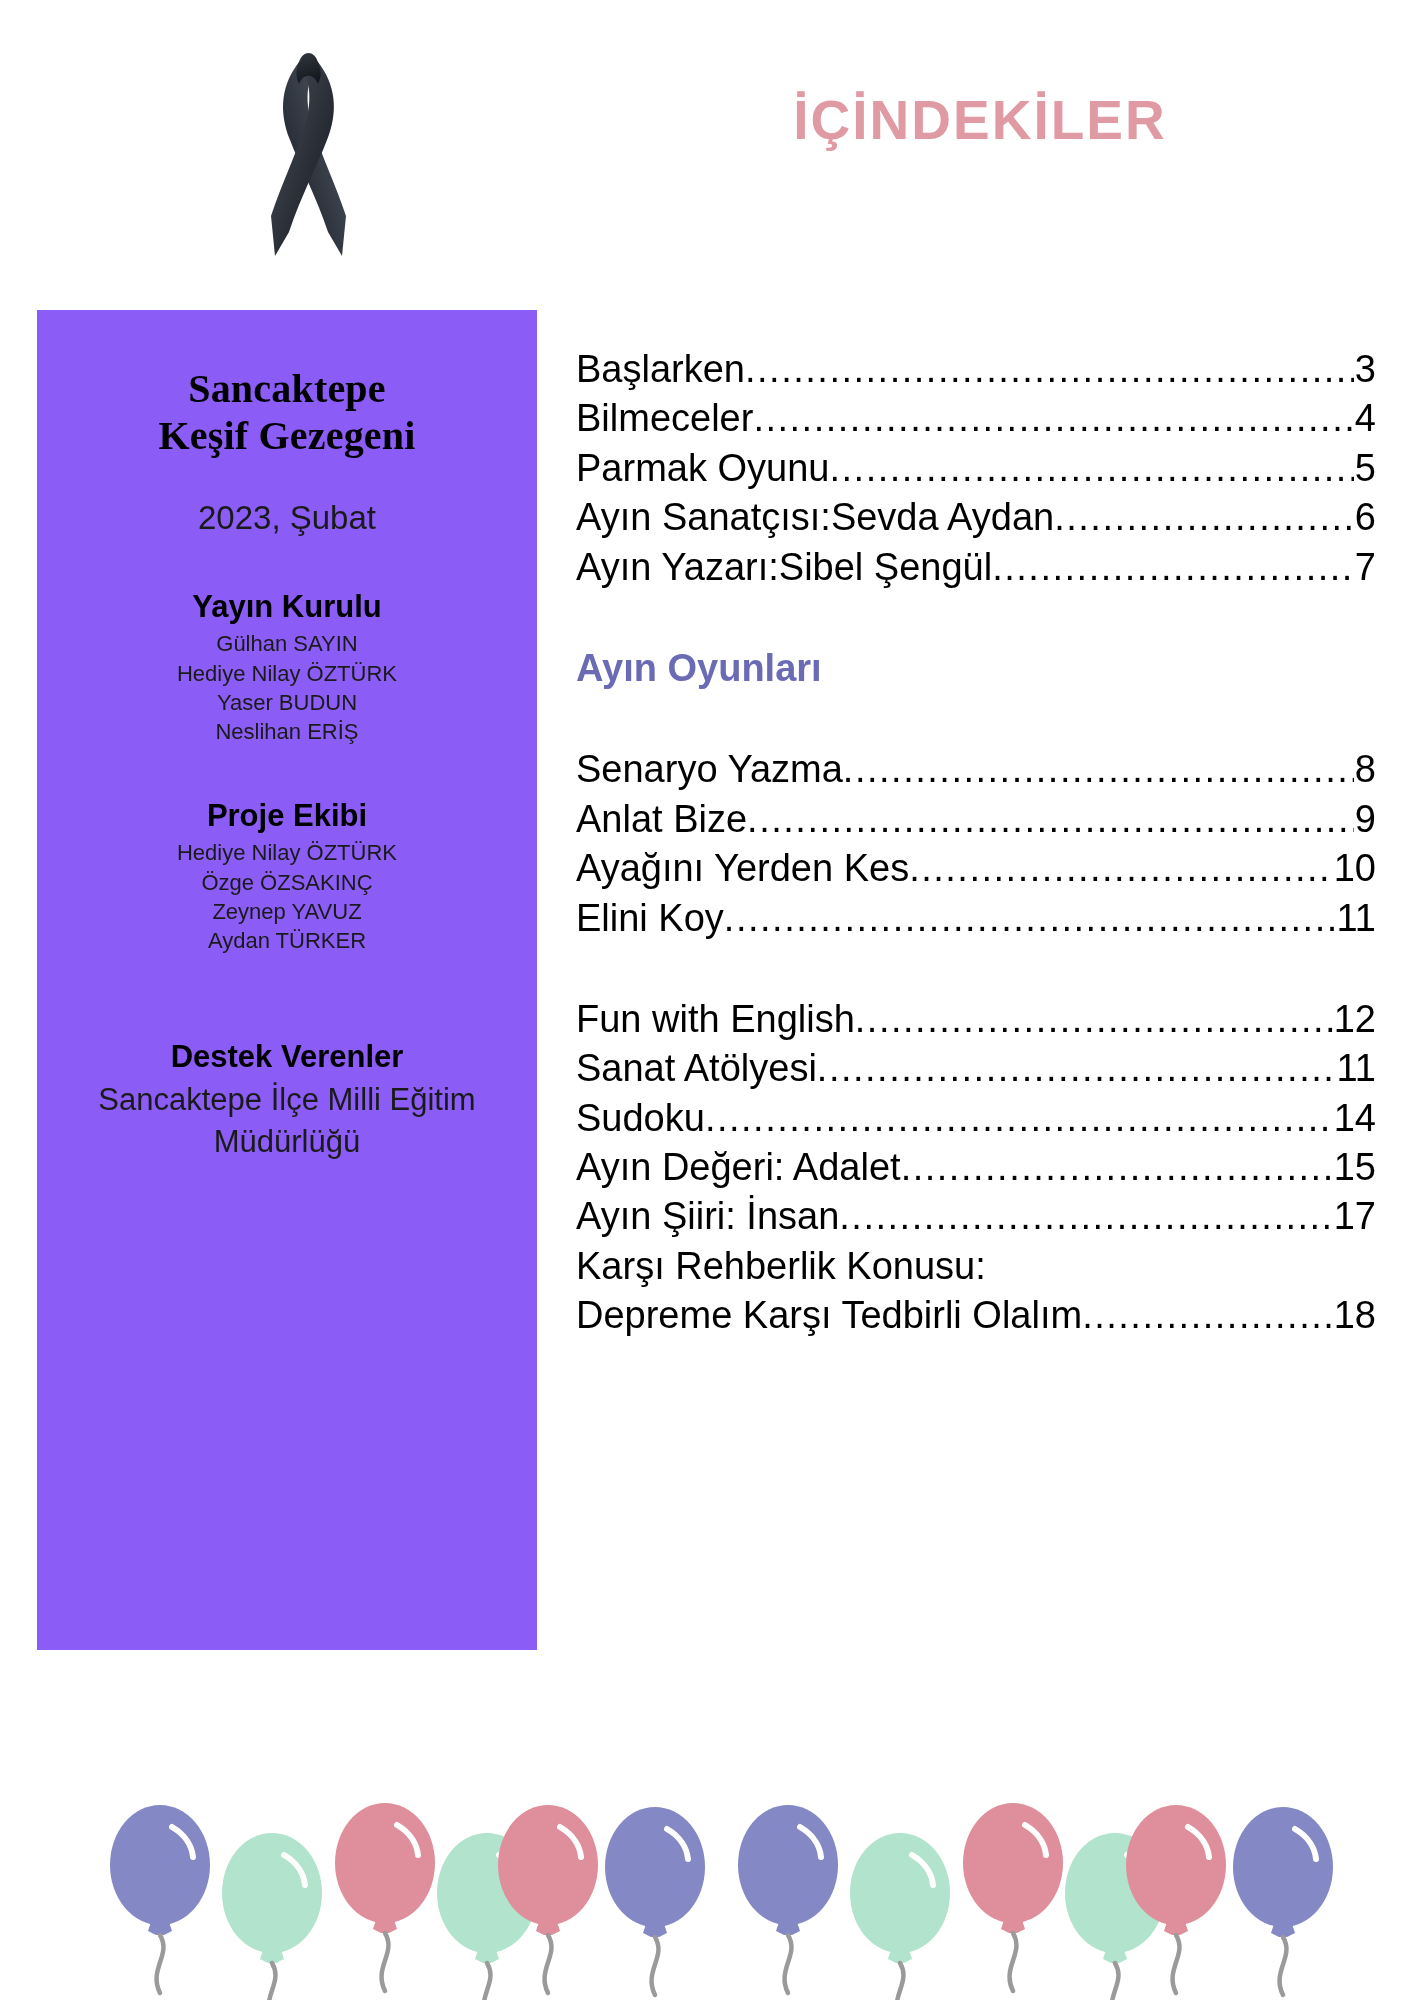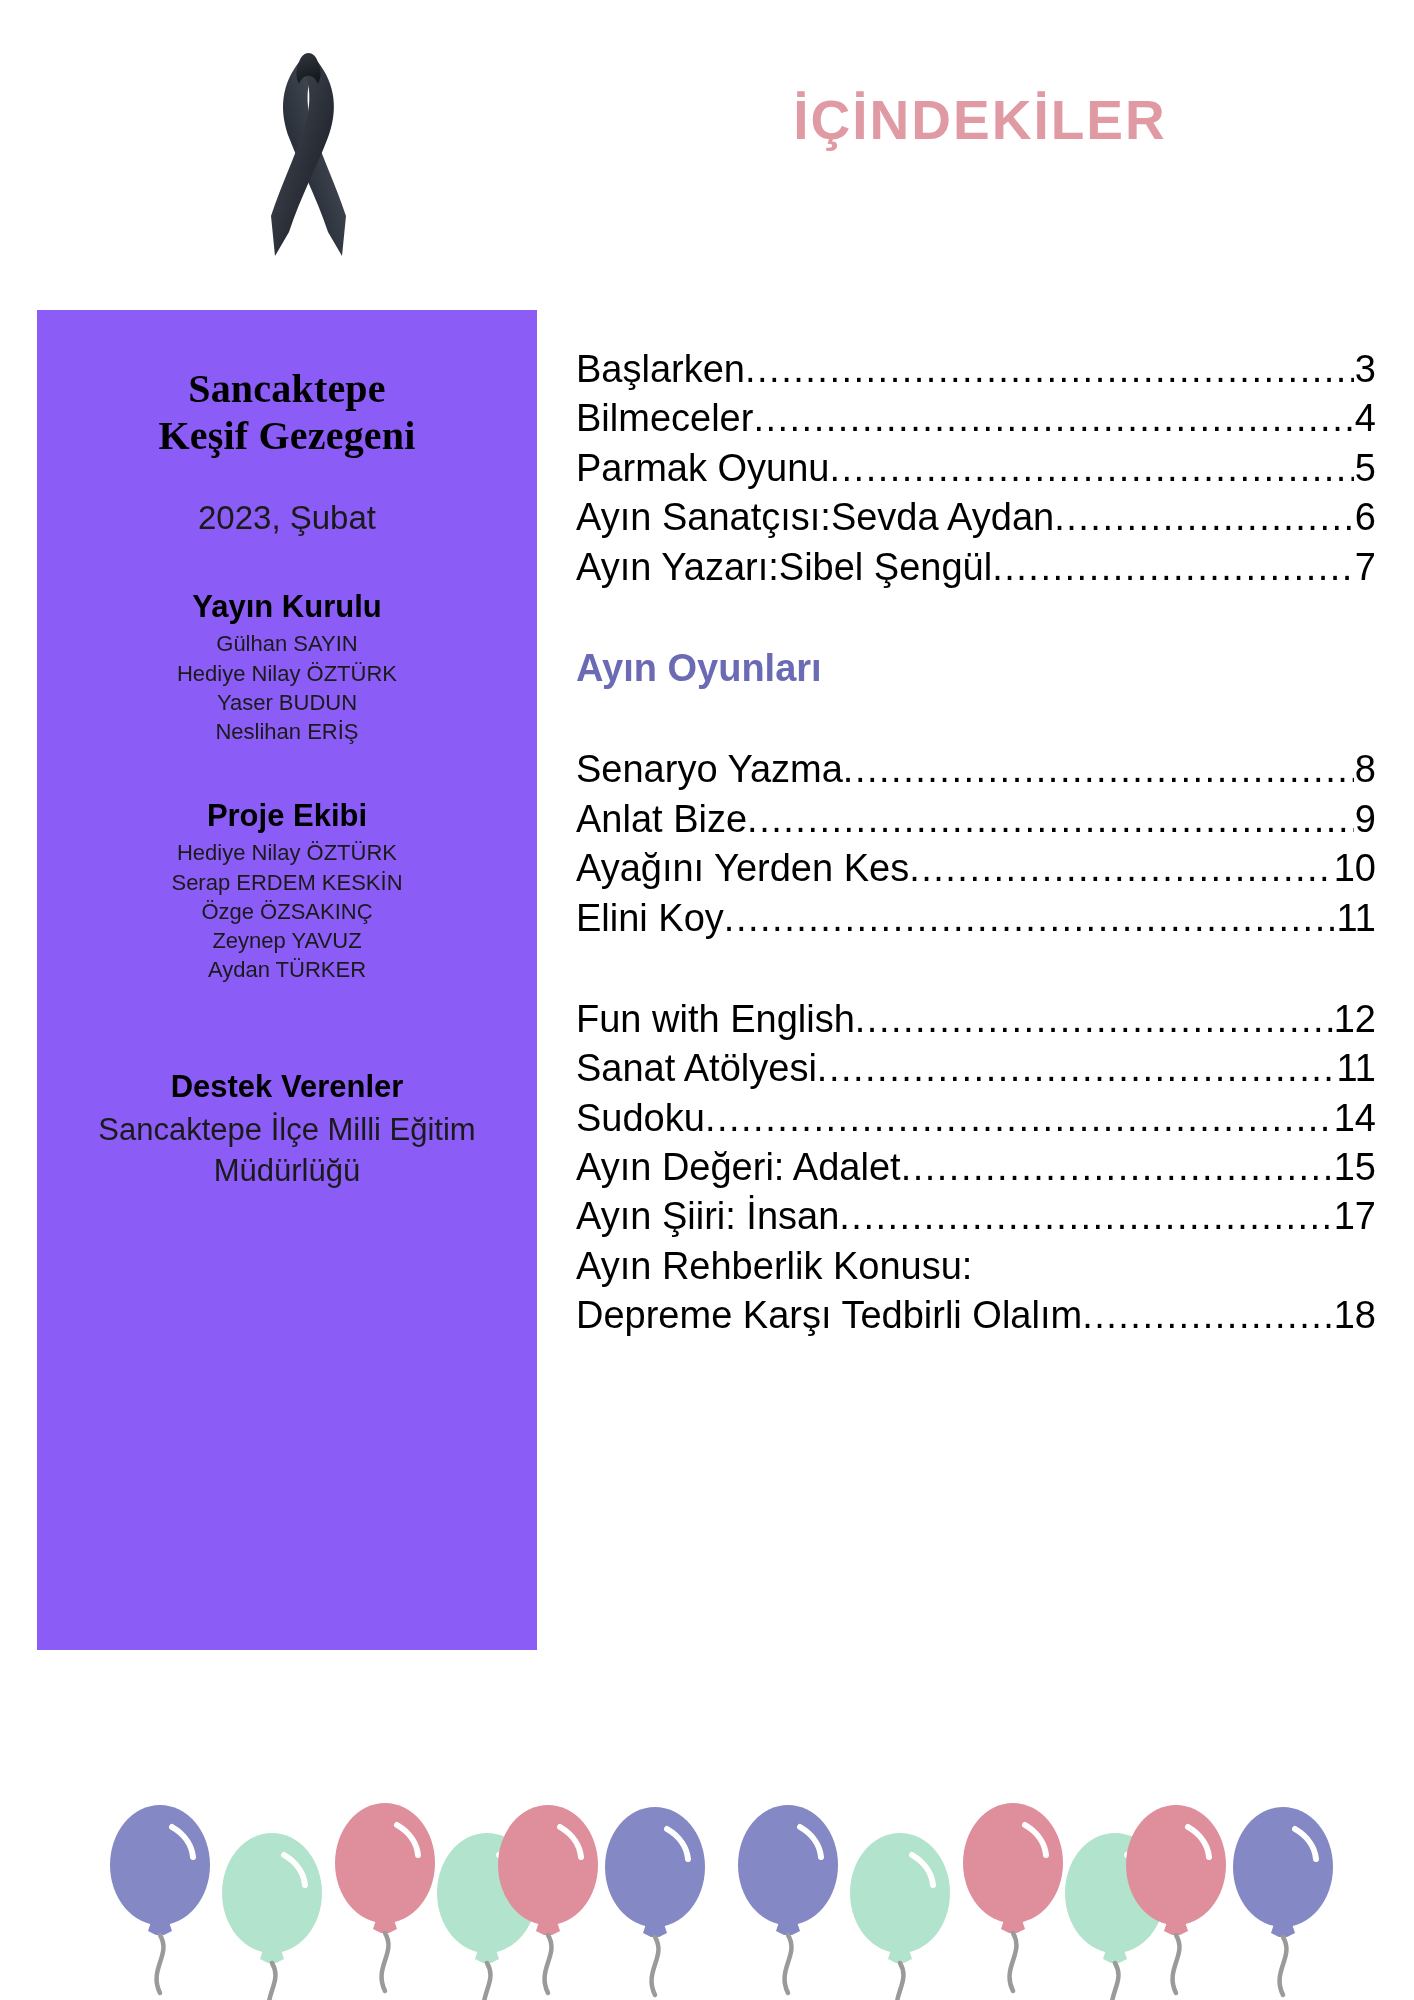--- a/index.html
+++ b/index.html
@@ -200,21 +200,20 @@
       <div class="sidebar-heading">Yayın Kurulu</div>
       <div class="sidebar-name">Gülhan SAYIN</div>
       <div class="sidebar-name">Hediye Nilay ÖZTÜRK</div>
       <div class="sidebar-name">Yaser BUDUN</div>
       <div class="sidebar-name">Neslihan ERİŞ</div>
     </div>
 
     <div class="sidebar-section">
       <div class="sidebar-heading">Proje Ekibi</div>
       <div class="sidebar-name">Hediye Nilay ÖZTÜRK</div>
-      <div class="sidebar-name">Serap ERDEM KESKİN</div>
       <div class="sidebar-name">Özge ÖZSAKINÇ</div>
       <div class="sidebar-name">Zeynep YAVUZ</div>
       <div class="sidebar-name">Aydan TÜRKER</div>
     </div>
 
     <div class="sidebar-section" style="margin-top:84px;">
       <div class="sidebar-heading">Destek Verenler</div>
       <div class="sidebar-support-line">Sancaktepe İlçe Milli Eğitim</div>
       <div class="sidebar-support-line">Müdürlüğü</div>
     </div>
@@ -297,21 +296,21 @@
       <span class="toc-dots">..........................................................................</span>
       <span class="toc-page">15</span>
     </div>
     <div class="toc-row">
       <span class="toc-label">Ayın Şiiri: İnsan </span>
       <span class="toc-dots">..........................................................................</span>
       <span class="toc-page">17</span>
     </div>
 
     <div class="toc-row nodots">
-      <span class="toc-label">Ayın Rehberlik Konusu:</span>
+      <span class="toc-label">Karşı Rehberlik Konusu:</span>
     </div>
     <div class="toc-row">
       <span class="toc-label">Depreme Karşı Tedbirli Olalım</span>
       <span class="toc-dots">..........................................................................</span>
       <span class="toc-page">18</span>
     </div>
 
   </div>
 
   <div class="balloons">

